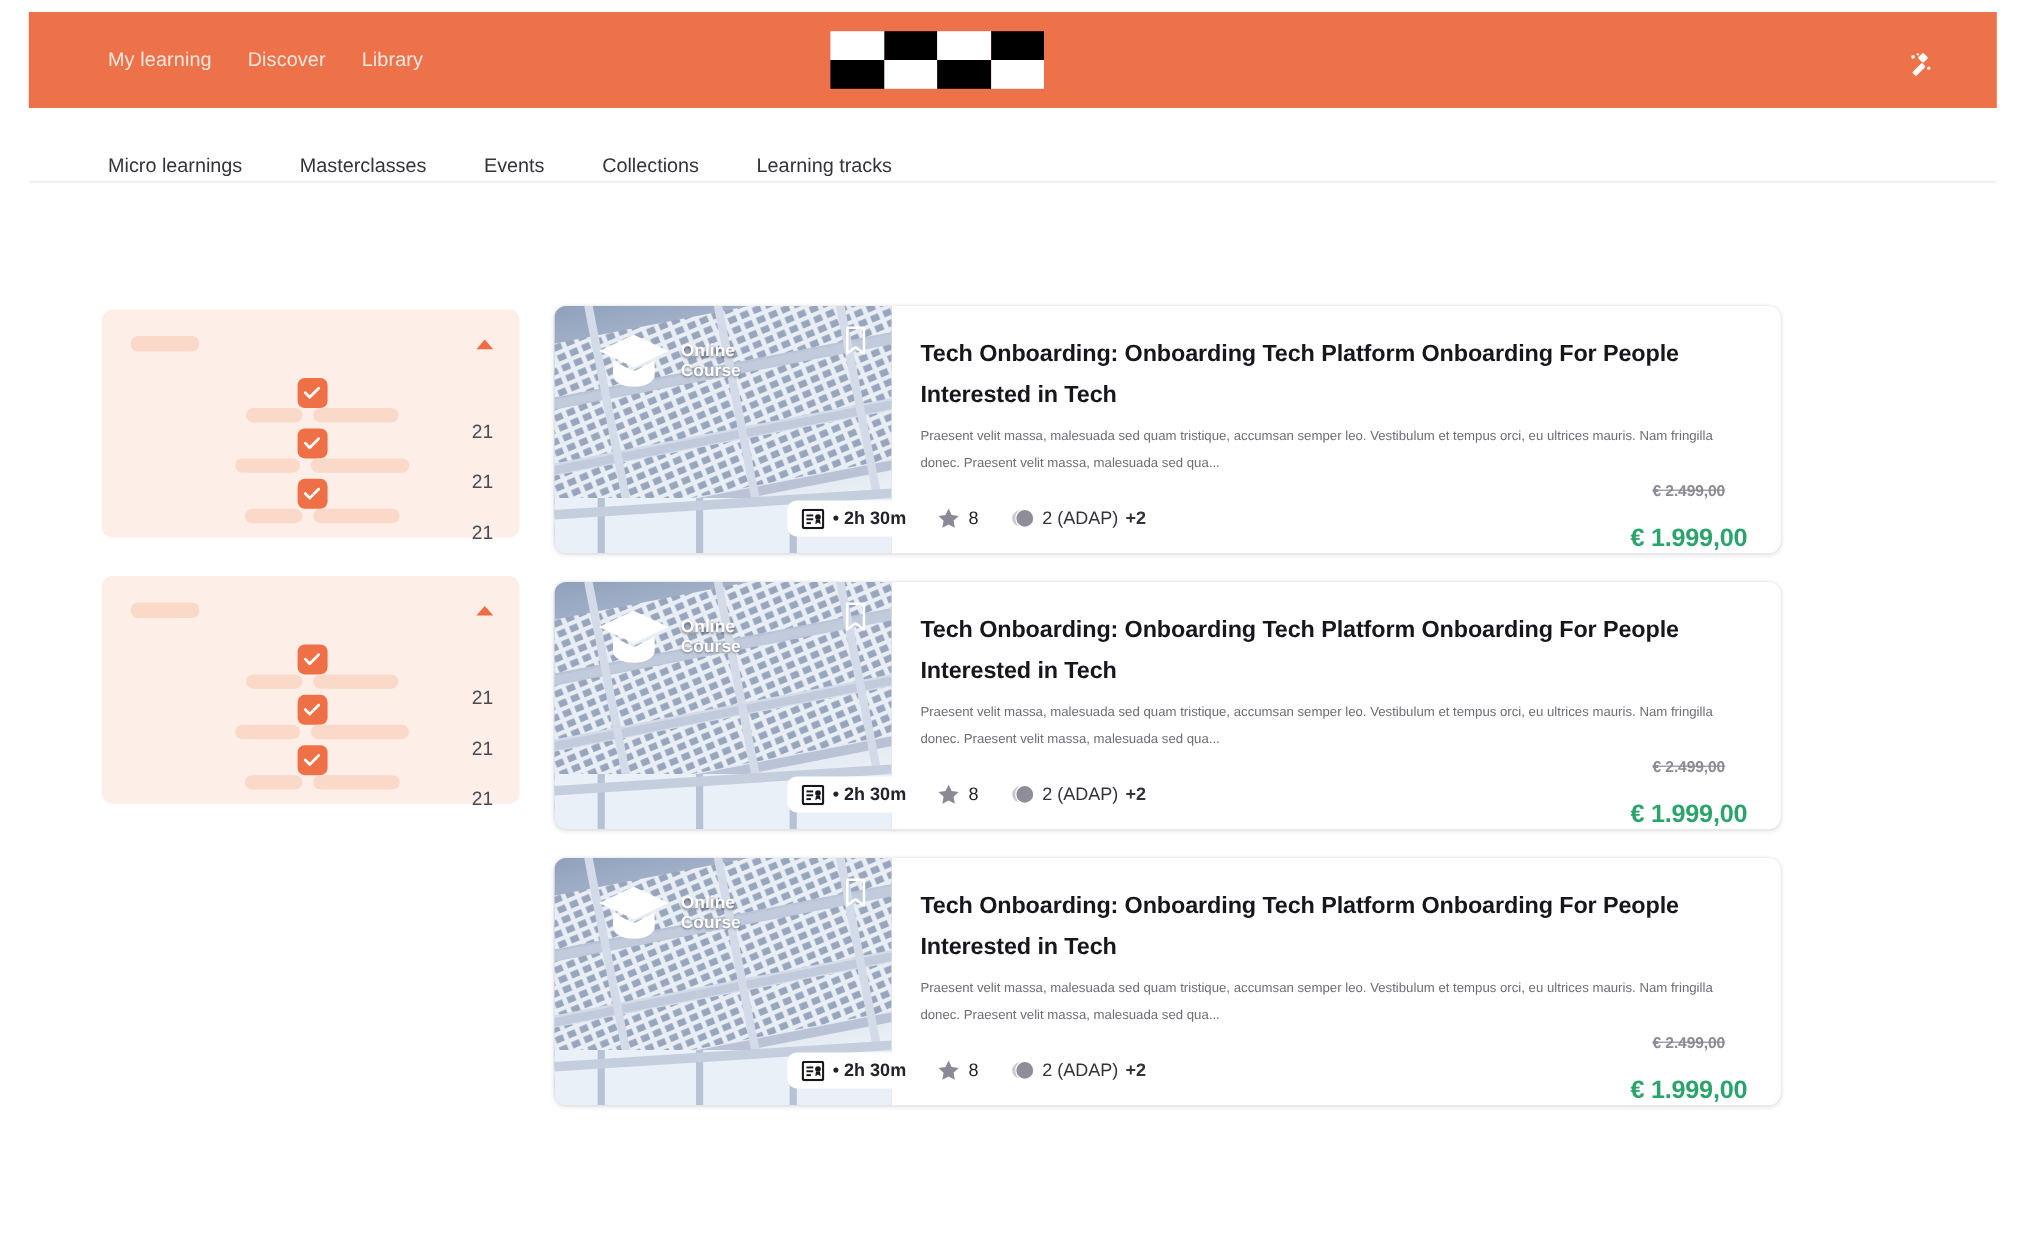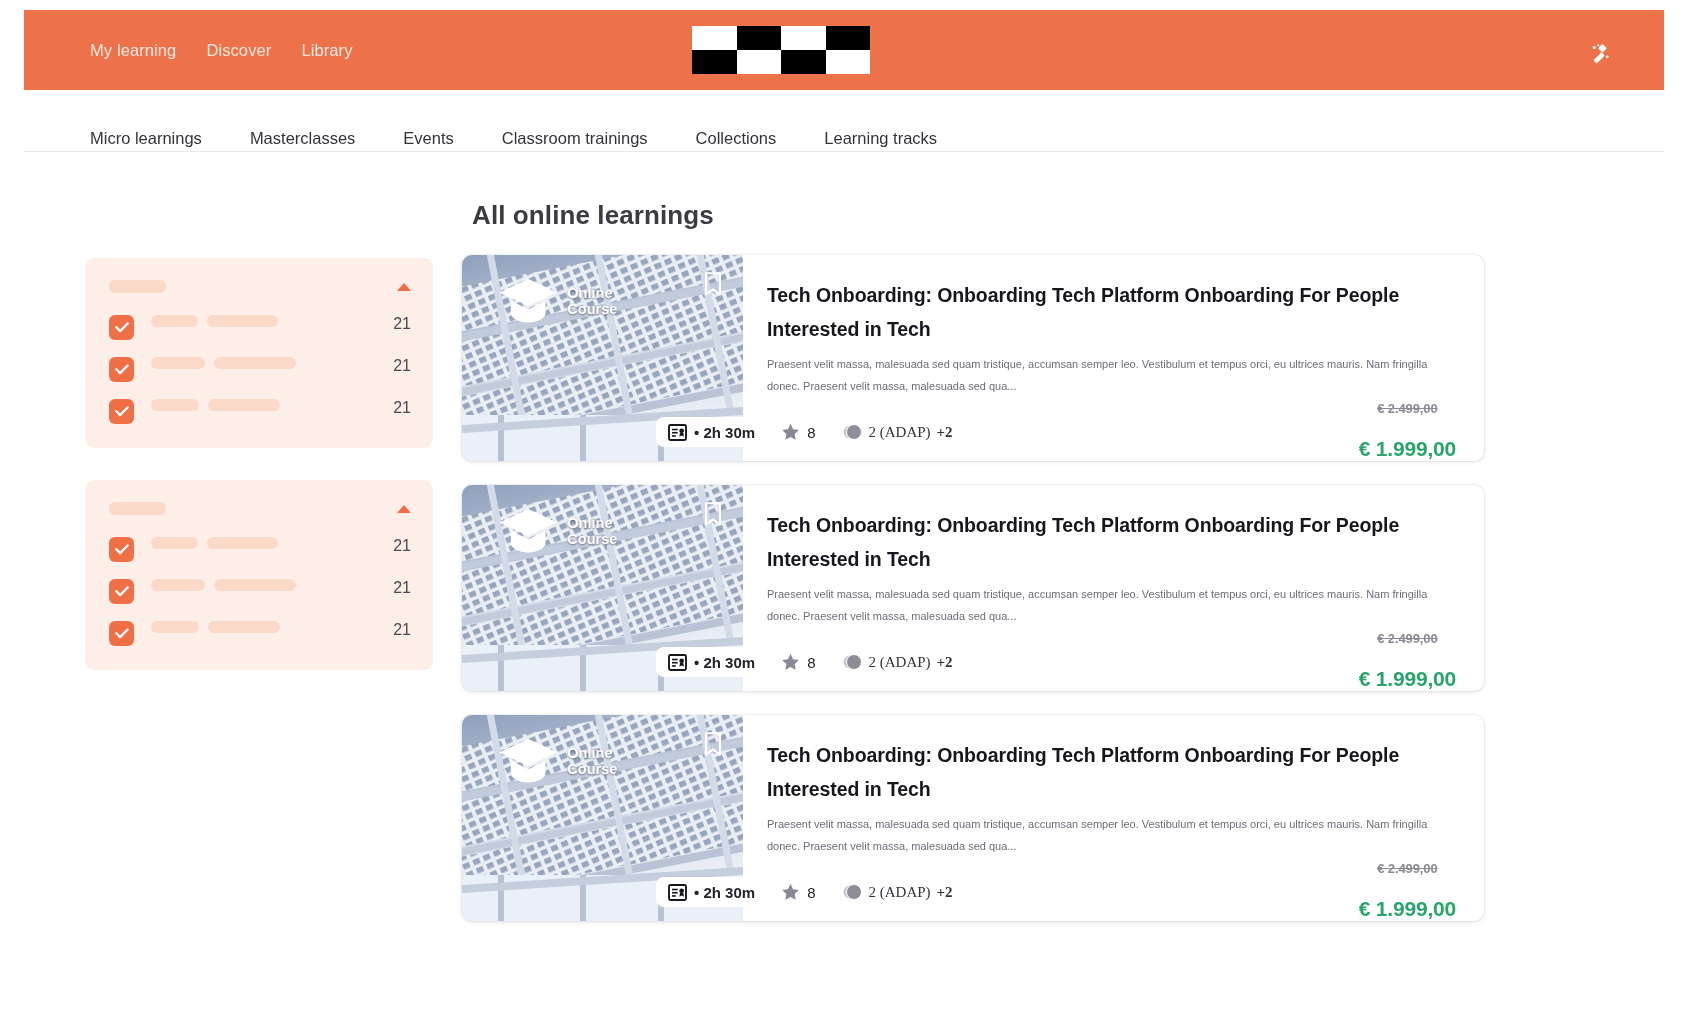--- a/index.html
+++ b/index.html
@@ -185,23 +185,24 @@
   .caret-up {
     width: 0; height: 0;
     border-left: 7px solid transparent;
     border-right: 7px solid transparent;
     border-bottom: 8px solid #ef6c45;
     cursor: pointer;
   }
 
   .filter-row {
     display: flex;
-    align-items: flex-start;
+    align-items: center;
     height: 27px;
     margin-bottom: 15px;
+    flex-direction: column;
   }
   .filter-row:last-child { margin-bottom: 0; }
 
   .checkbox {
     width: 25px;
     height: 25px;
     border-radius: 6px;
     background: #ef7047;
     display: flex;
     align-items: center;
@@ -323,21 +324,20 @@
 
   .star { color: #8a8a96; }
 
   .adap {
     display: flex;
     align-items: center;
     gap: 6px;
     font-size: 15px;
     color: #33333b;
     font-weight: normal;
-    font-family: Liberation Serif, serif;
   }
   .adap b { font-weight: bold; }
 
   .dot-avatar {
     width: 16px;
     height: 16px;
     border-radius: 50%;
     background: #8e8e99;
     border: 1.5px solid #ffffff;
     box-shadow: -4px 0 0 -1.5px #c8c8d0;
@@ -418,26 +418,24 @@
         <span>VV</span>
       </div>
       <div class="caret-down"></div>
     </div>
   </div>
 
   <div class="subtabs">
     <span class="subtab">Micro learnings</span>
     <span class="subtab">Masterclasses</span>
     <span class="subtab">Events</span>
-    <span class="subtab">Classroom trainings</span>
     <span class="subtab">Collections</span>
     <span class="subtab">Learning tracks</span>
   </div>
 
-  <h1 class="page-title">All online learnings</h1>
 
   <aside class="sidebar">
 
     <div class="filter-card">
       <div class="filter-head">
         <span class="skel title"></span>
         <span class="caret-up"></span>
       </div>
 
       <div class="filter-row">

